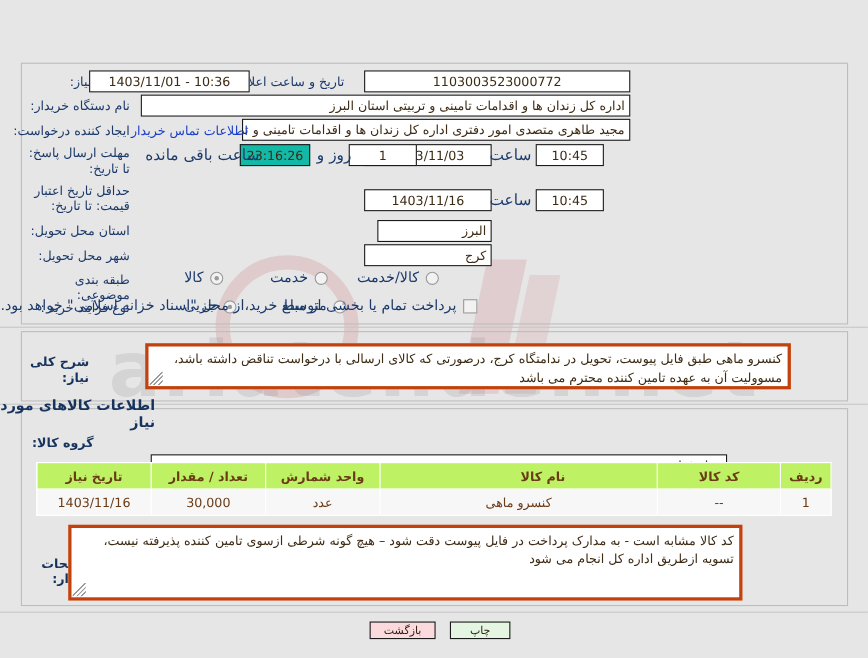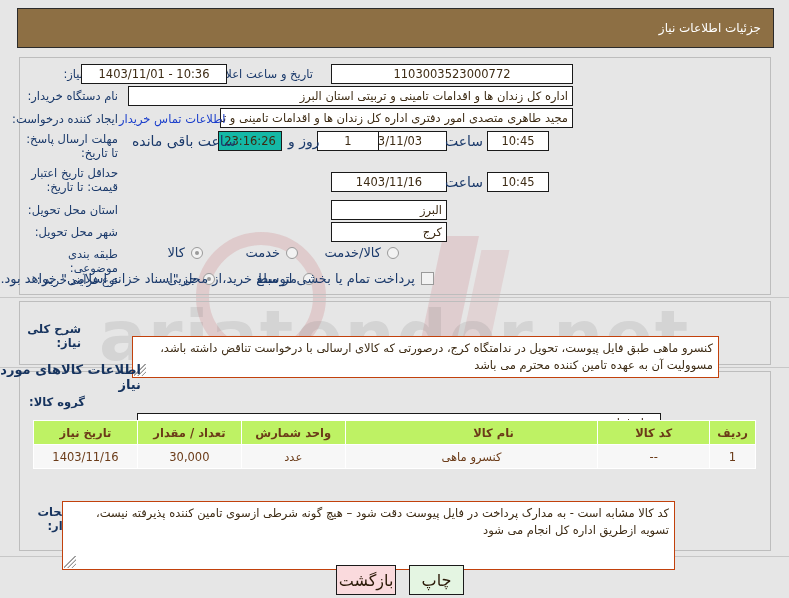--- a/index.html
+++ b/index.html
@@ -122,27 +122,26 @@
 
   .chkbox {
     width: 13px; height: 13px;
     border: 1px solid #9a9a9a; background: #f2f2f2;
     display: inline-block; flex: none;
   }
 
   
   .ta {
     position: absolute;
-    border: 1px solid #c2410c;
+    border: 3px solid #c2410c;
     background: #ffffff;
     font-size: 11.5px; color: #3d2b14;
     line-height: 17px;
     padding: 3px 5px 0 5px;
     overflow: hidden;
-    margin-top: 24px;
   }
   .ta::after {
     content: "";
     position: absolute; left: 1px; bottom: 1px;
     width: 12px; height: 12px;
     background:
       linear-gradient(135deg, transparent 45%, #9a9a9a 46%, #9a9a9a 52%, transparent 53%),
       linear-gradient(135deg, transparent 62%, #9a9a9a 63%, #9a9a9a 69%, transparent 70%),
       linear-gradient(135deg, transparent 79%, #9a9a9a 80%, #9a9a9a 86%, transparent 87%);
   }
@@ -175,23 +174,23 @@
     color: #6b3b18;
     border: 1px solid #ffffff;
     height: 24px;
     padding: 0 4px;
     text-align: center;
   }
 
   
   .btn {
     position: absolute;
-    height: 30px;
+    height: 16px;
     border: 1px solid #1a1a1a;
-    font-size: 16px;
+    font-size: 10px;
     display: flex; align-items: center; justify-content: center;
     cursor: pointer;
     color: #2b1a08;
   }
   .btn-print  { background: #e4f5e2; }
   .btn-back   { background: #fadadd; }
 
   .divider {
     position: absolute; left: 0; width: 789px; height: 1px;
     background: #c7c7c7;
@@ -202,23 +201,20 @@
 
 <div class="page">
 
   <div class="watermark">
     <div class="wm-mark"></div>
     <div class="wm-bar"></div>
     <div class="wm-bar2"></div>
     <div class="wm-text">ariatender.net</div>
   </div>
 
-  <div class="hdr">
-    <span>جزئیات اطلاعات نیاز</span>
-  </div>
 
   <div class="panel p1"></div>
   <div class="panel p2"></div>
   <div class="panel p3"></div>
 
   <div class="divider" style="top:297px;"></div>
   <div class="divider" style="top:367px;"></div>
   <div class="divider" style="top:556px;"></div>
 
   <div class="content">
@@ -245,21 +241,21 @@
     <div class="plain" style="left:288px; top:132px;">روز و</div>
     <div class="fld timer" style="left:218px; top:131px; width:64px;">23:16:26</div>
     <div class="plain" style="left:132px; top:132px;">ساعت باقی مانده</div>
 
     <div class="lbl" style="right:671px; top:166px; width:102px;">حداقل تاریخ اعتبار قیمت: تا تاریخ:</div>
     <div class="fld ctr" style="right:342px; top:172px; width:116px;">1403/11/16</div>
     <div class="plain" style="right:306px; top:173px;">ساعت</div>
     <div class="fld ctr" style="right:240px; top:172px; width:62px;">10:45</div>
 
     <div class="lbl" style="right:671px; top:203px; width:92px;">استان محل تحویل:</div>
-    <div class="fld rt" style="right:342px; top:200px; width:116px;">البرز</div>
+    <div class="fld rt" style="right:342px; top:200px; width:104px;">البرز</div>
 
     <div class="lbl" style="right:671px; top:225px; width:92px;">شهر محل تحویل:</div>
     <div class="fld rt" style="right:342px; top:222px; width:116px;">کرج</div>
 
     <div class="lbl" style="right:671px; top:247px; width:100px;">طبقه بندی موضوعی:</div>
     <div class="radio-row" style="right:586px; top:245px;">
       <span class="radio on"></span>
       <span class="rtxt">کالا</span>
     </div>
     <div class="radio-row" style="right:491px; top:245px;">

